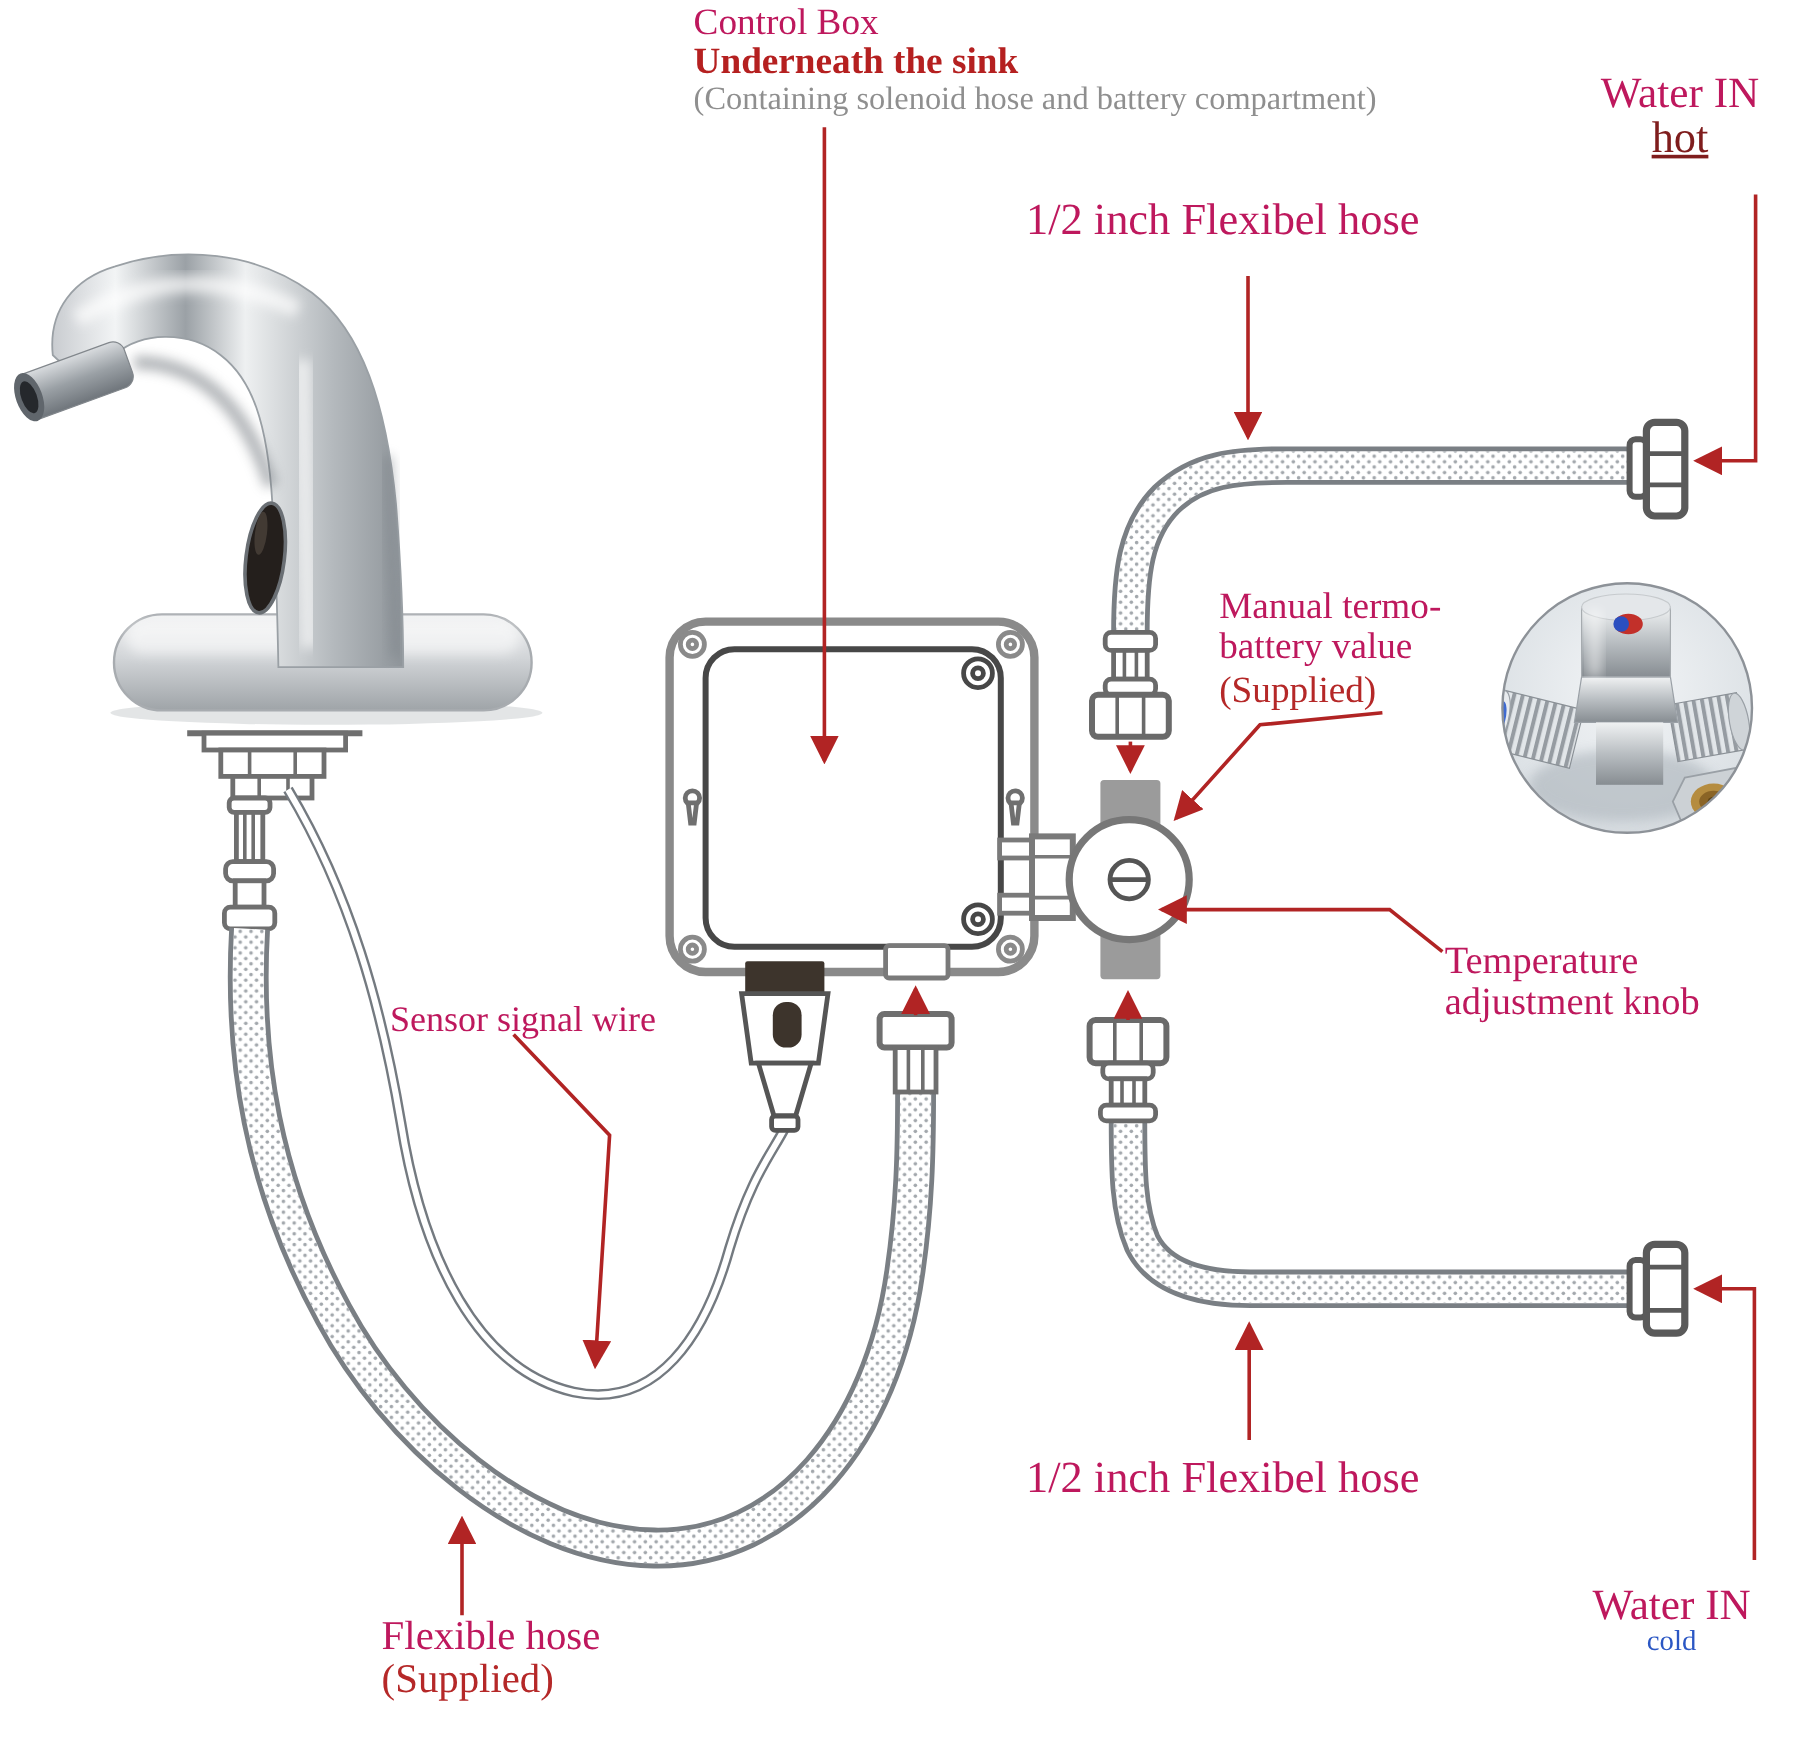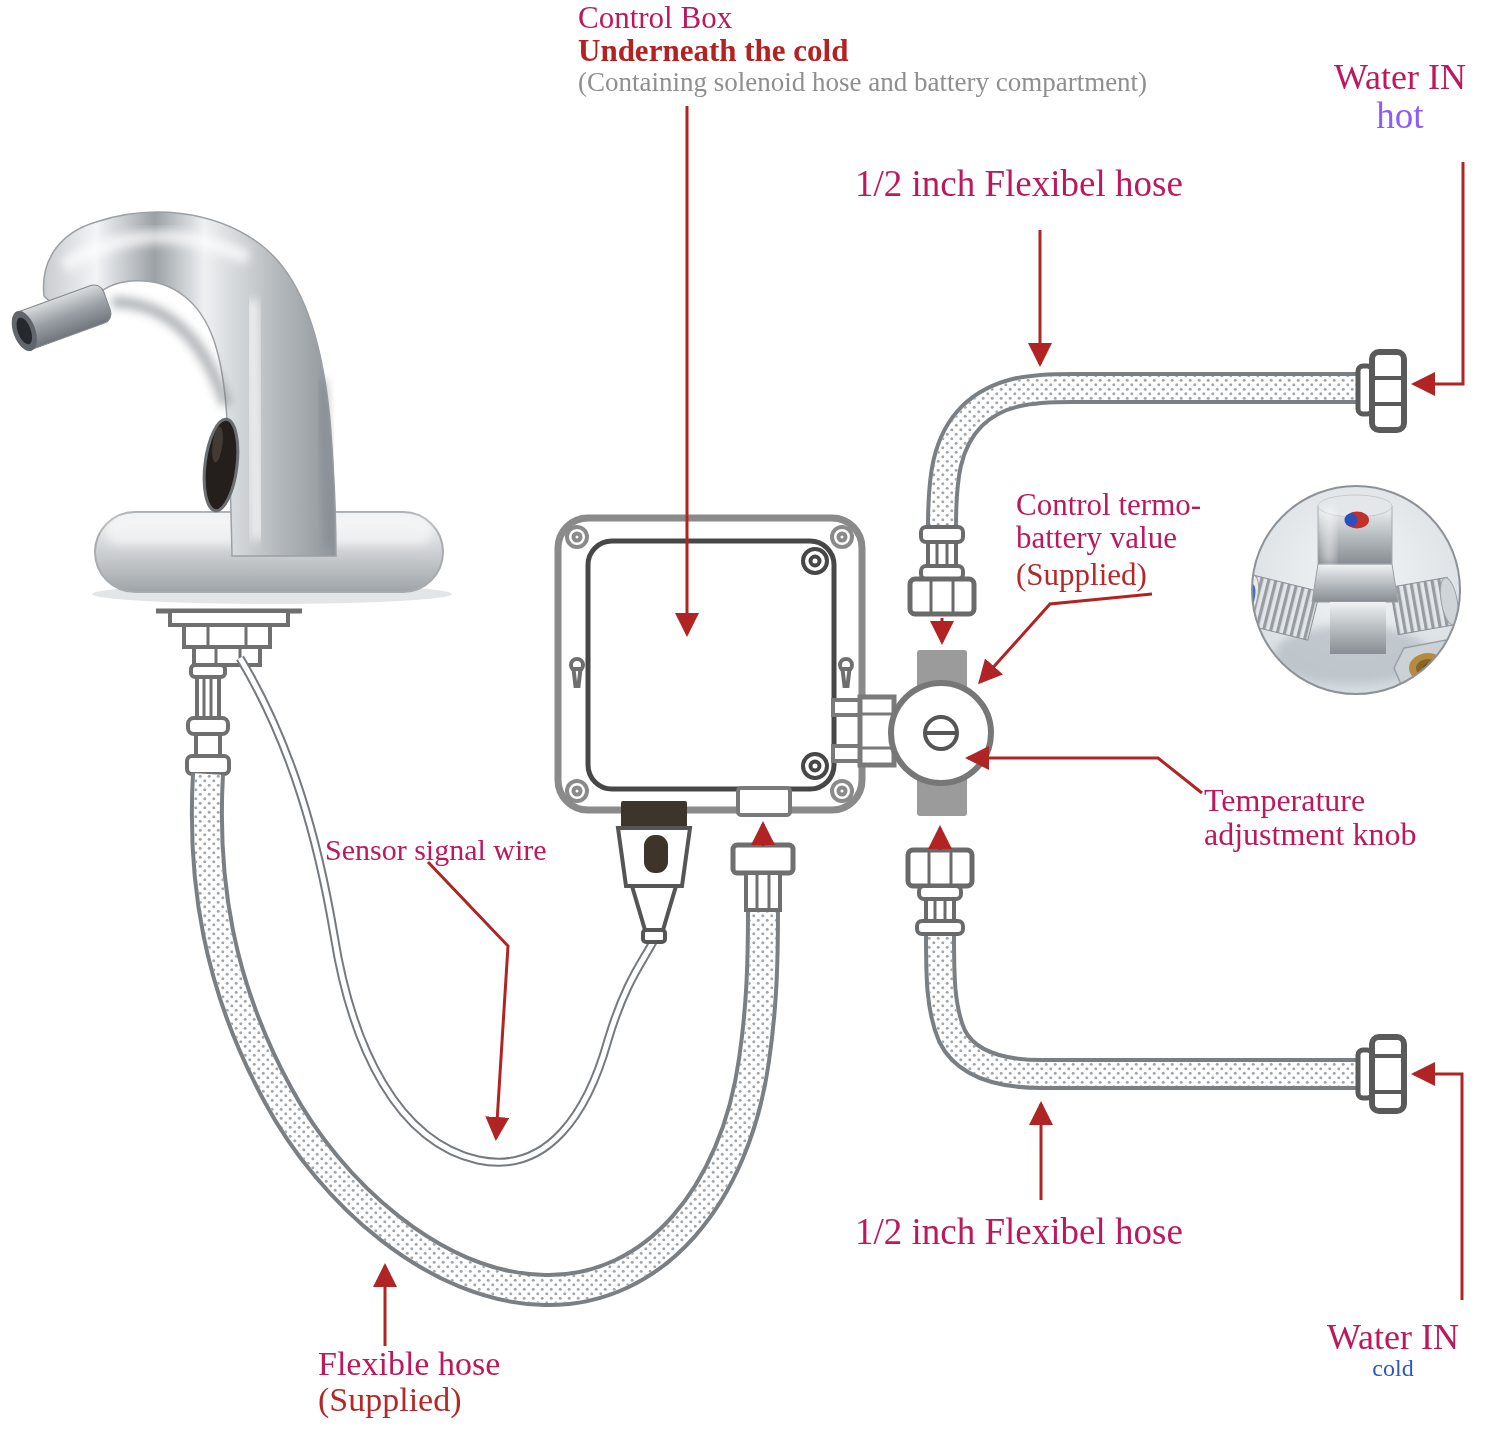--- a/index.html
+++ b/index.html
@@ -9,21 +9,21 @@
   }
   .canvas svg.art{position:absolute;left:0;top:0;z-index:1;}
   .lbl{position:absolute;z-index:3;line-height:1.06;white-space:nowrap;}
   .l-black{color:#be185d;}
   .l-red{color:#a32121;}
   .l-bred{color:#b52020;font-weight:bold;}
   .l-gray{color:#8f8f8f;}
   #lbl-control-box{left:578px;top:2px;font-size:31px;}
   #lbl-control-box .note{font-size:27px;}
   #lbl-water-hot{left:1322px;top:58px;width:156px;font-size:36px;text-align:center;}
-  #lbl-water-hot .qual{font-size:37px;color:#8b5cf6;}
+  #lbl-water-hot .qual{font-size:37px;color:#7f1d1d;text-decoration:underline;}
   #lbl-hose-top{left:855px;top:164px;font-size:37px;}
   #lbl-manual-valve{left:1016px;top:489px;font-size:31px;}
   #lbl-manual-valve .supplied{color:#b52828;margin-top:4px;}
   #lbl-temp{left:1204px;top:784px;font-size:32px;font-family:Liberation Serif, serif;}
   #lbl-sensor{left:325px;top:834px;font-size:30px;}
   #lbl-hose-bottom{left:855px;top:1212px;font-size:37px;}
   #lbl-water-cold{left:1308px;top:1318px;width:170px;font-size:36px;text-align:center;}
   #lbl-water-cold .qual{font-size:24px;color:#2b57c4;}
   #lbl-flexible{left:318px;top:1346px;width:236px;font-size:34px;}
   #lbl-flexible .supplied{color:#b52828;}
@@ -276,33 +276,33 @@
     <path d="M 1041,1200 L 1041,1104" marker-end="url(#arw)"></path>
     <path d="M 1462,1300 L 1462,1074 L 1414,1074" marker-end="url(#arw)"></path>
     <path d="M 763,846 L 763,824" marker-end="url(#arw)"></path>
     <path d="M 942,618 L 942,642" marker-end="url(#arw)"></path>
     <path d="M 940,850 L 940,828" marker-end="url(#arw)"></path>
   </g>
 </svg>
 
 <div class="lbl" id="lbl-control-box">
   <div class="l-black">Control Box</div>
-  <div class="l-bred">Underneath the cold</div>
+  <div class="l-bred">Underneath the sink</div>
   <div class="l-gray note">(Containing solenoid hose and battery compartment)</div>
 </div>
 
 <div class="lbl" id="lbl-water-hot">
   <div class="l-black">Water IN</div>
   <div class="qual">hot</div>
 </div>
 
 <div class="lbl l-black" id="lbl-hose-top">1/2 inch Flexibel hose</div>
 
 <div class="lbl" id="lbl-manual-valve">
-  <div class="l-black">Control termo-</div>
+  <div class="l-black">Manual termo-</div>
   <div class="l-black">battery value</div>
   <div class="supplied">(Supplied)</div>
 </div>
 
 <div class="lbl" id="lbl-temp">
   <div class="l-black">Temperature</div>
   <div class="l-black">adjustment knob</div>
 </div>
 
 <div class="lbl l-black" id="lbl-sensor">Sensor signal wire</div>

